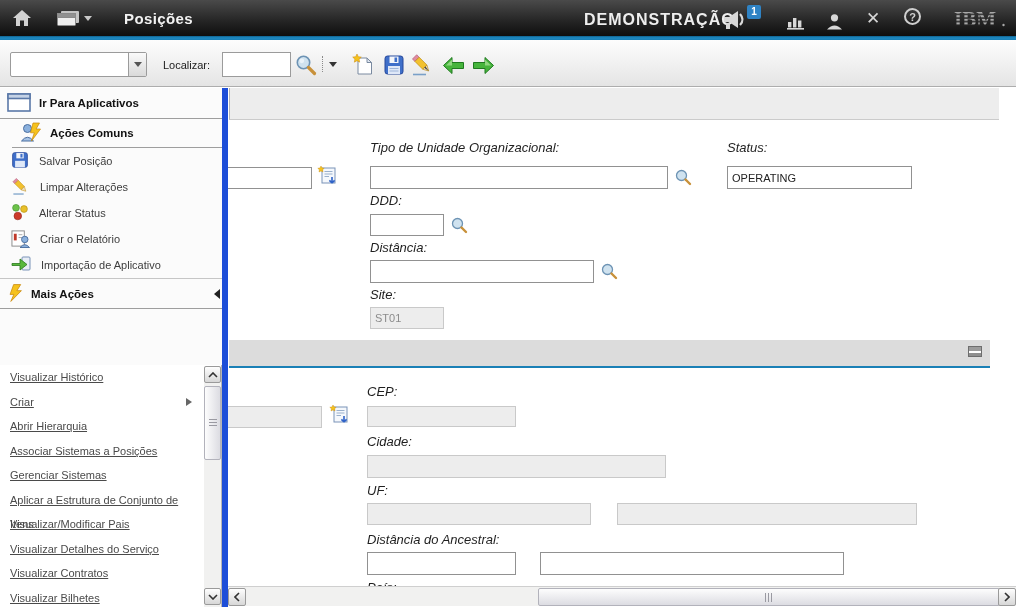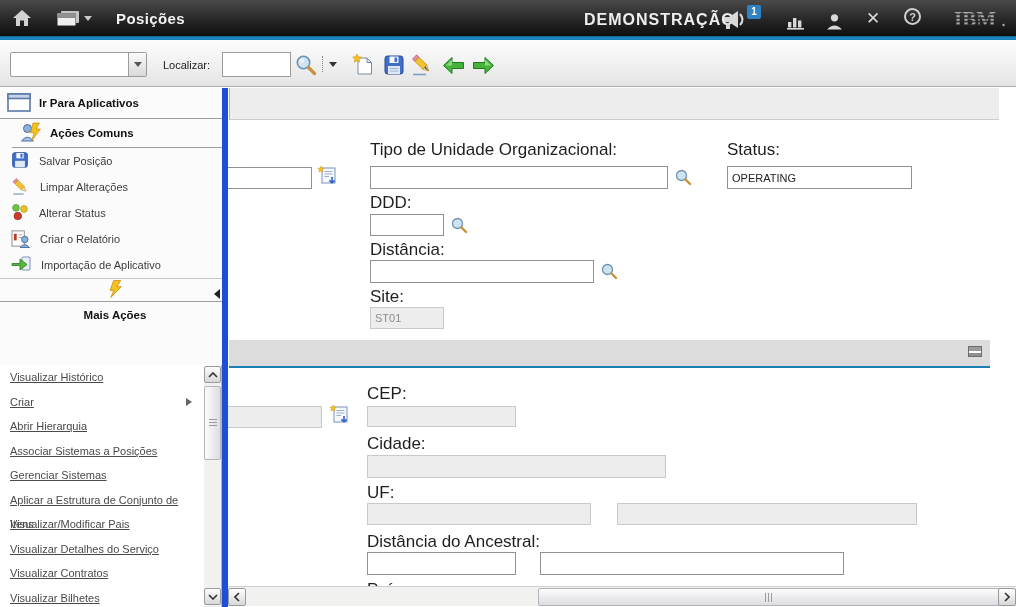--- a/index.html
+++ b/index.html
@@ -4,21 +4,21 @@
 <style>
   * { margin:0; padding:0; box-sizing:border-box; }
   html,body { width:1016px; height:607px; overflow:hidden; }
   body { font-family:"Liberation Sans","DejaVu Sans",sans-serif; font-size:11px; color:#222; background:#fff; position:relative; }
   .abs { position:absolute; }
 
   
   #topbar { left:0; top:0; width:1016px; height:36px; background:linear-gradient(#4a4a4a,#272727 55%,#0e0e0e); display:flex; align-items:center; z-index:20; }
   #accent-line { left:0; top:36px; width:1016px; height:4px; background:linear-gradient(#10618e,#1d89c2 45%,#1a80b6); z-index:20; }
   .tb-icon { display:inline-flex; align-items:center; justify-content:center; height:24px; cursor:pointer; }
-  #app-title { color:#f2f2f2; font-size:15px; font-weight:bold; letter-spacing:.4px; margin-left:24px; }
+  #app-title { color:#f2f2f2; font-size:15px; font-weight:bold; letter-spacing:.4px; margin-left:32px; }
   #env-label { color:#eee; font-size:16px; font-weight:bold; letter-spacing:1px; position:absolute; left:584px; top:11px; }
   .caret { width:0; height:0; border-left:4px solid transparent; border-right:4px solid transparent; border-top:5px solid #c9c9c9; display:inline-block; }
   #notif-badge { position:absolute; left:747px; top:5px; min-width:14px; height:14px; background:#2f83c5; border-radius:2px; color:#fff; font-size:10px; font-weight:bold; text-align:center; line-height:14px; padding:0 2px; }
   #help-icon { width:17px; height:17px; border:2px solid #cfcfcf; border-radius:50%; color:#cfcfcf; font-weight:bold; font-size:11px; display:flex; align-items:center; justify-content:center; }
   #close-icon { color:#d6d6d6; font-size:17px; font-weight:bold; }
 
   
   #toolbar { left:0; top:40px; width:1016px; height:47px; background:linear-gradient(#fdfdfd,#ececec 70%,#e4e4e4); border-bottom:1px solid #adadad; z-index:19; }
   #nav-combobox { left:10px; top:12px; width:137px; height:25px; background:#fff; border:1px solid #9b9b9b; border-radius:2px; display:flex; }
   #nav-combobox .cb-text { flex:1; }
@@ -28,41 +28,41 @@
   #find-input { left:222px; top:12px; width:69px; height:25px; border:1px solid #9b9b9b; background:#fff; padding:0 4px; font:11px "Liberation Sans",sans-serif; }
   .tool-btn { position:absolute; top:12px; width:26px; height:26px; display:flex; align-items:center; justify-content:center; cursor:pointer; }
   #find-sep { left:322px; top:16px; height:16px; border-left:1px dotted #8a8a8a; }
   #find-caret { left:329px; top:22px; border-top-color:#333; }
 
   
   #sidebar { left:0; top:88px; width:228px; height:519px; background:#fbfbfb; border-right:6px solid #1d4ed8; z-index:10; }
   .sb-header { display:flex; align-items:center; gap:8px; font-weight:bold; color:#111; font-size:11.5px; border-bottom:1px solid #9e9e9e; cursor:pointer; background:#fbfbfb; }
   #sb-goto { height:31px; padding-left:7px; }
   #sb-common-header { height:29px; padding-left:8px;margin-left:12px; }
-  #sb-more-header { height:24px; padding-left:8px; position:relative; border-top:1px solid #c6c6c6;flex-direction:column; }
+  #sb-more-header { height:31px; padding-left:8px; position:relative; border-top:1px solid #c6c6c6; }
   .sb-item { display:flex; align-items:center; gap:10px; height:26px; padding-left:11px; color:#3d3d3d; cursor:pointer; }
   #sb-collapse { position:absolute; right:2px; top:10px; width:0; height:0; border-top:5px solid transparent; border-bottom:5px solid transparent; border-right:6px solid #222; cursor:pointer; }
   #more-list { position:absolute; left:0; top:277px; width:222px; height:242px; background:#fff; overflow:hidden; border-right:1px solid #b5b5b5; }
   .more-item { height:24.5px; line-height:24.5px; padding-left:10px; color:#4a4a4a; cursor:pointer; position:relative; width:200px;text-decoration:underline; }
   .submenu-arrow { position:absolute; right:8px; top:8px; width:0; height:0; border-top:4.5px solid transparent; border-bottom:4.5px solid transparent; border-left:6px solid #666; }
 
   
   .sb-track { background:#f1f1f0; }
   .scroll-btn { position:absolute; left:0; width:17px; height:17px; background:linear-gradient(#fefefe,#d7d7d7); border:1px solid #9a9a9a; border-radius:2px; display:flex; align-items:center; justify-content:center; cursor:pointer; }
   .v-thumb { position:absolute; left:0; width:17px; background:linear-gradient(90deg,#fdfdfd,#dcdce2); border:1px solid #b2b2bb; border-radius:2px; cursor:grab; }
   .h-thumb { position:absolute; top:0; height:18px; background:linear-gradient(#fdfdfd,#dcdce2); border:1px solid #b2b2bb; border-radius:2px; cursor:grab; }
   .grip-v { position:absolute; left:4px; width:8px; height:9px; background:repeating-linear-gradient(#9a9aa2 0 1px,transparent 1px 3px); }
   .grip-h { position:absolute; top:4px; width:9px; height:9px; background:repeating-linear-gradient(90deg,#9a9aa2 0 1px,transparent 1px 3px); }
   #list-scrollbar { left:204px; top:278px; width:17px; height:241px; }
   #main-hscroll { left:228px; top:586px; width:788px; height:20px; background:#f1f1f0; border-top:1px solid #cfcfcf; z-index:15; }
 
   
   #main { left:228px; top:88px; width:788px; height:519px; background:#fff; z-index:1; }
   #tab-band { left:1px; top:0; width:770px; height:32px; background:#ededed; border-bottom:1px solid #cbcbcb; border-left:1px solid #b5b5b5; }
-  .fld-label { position:absolute; font-size:17px; color:#1f1f1f; }
+  .fld-label { position:absolute; font-size:13px; color:#1f1f1f;font-style:italic; }
   .fld { position:absolute; border:1px solid #919191; background:#fff; padding:0 4px; font:11px "Liberation Sans",sans-serif; color:#222; }
   .fld.ro { background:#ededed; border:1px solid #c9c9c9; color:#8c8c8c; }
   .mag { position:absolute; cursor:pointer; }
   #section-band { left:1px; top:252px; width:761px; height:26px; background:#dcdcdc; }
   #section-minbtn { position:absolute; right:8px; top:6px; width:14px; height:11px; background:linear-gradient(#9c9c9c 0 45%,#fff 45% 72%,#8f8f8f 72%); border:1px solid #6e6e6e; cursor:pointer; }
   #section-rule { left:1px; top:278px; width:761px; height:2px; background:#1a80b6; }
 </style>
 </head>
 <body>
 

